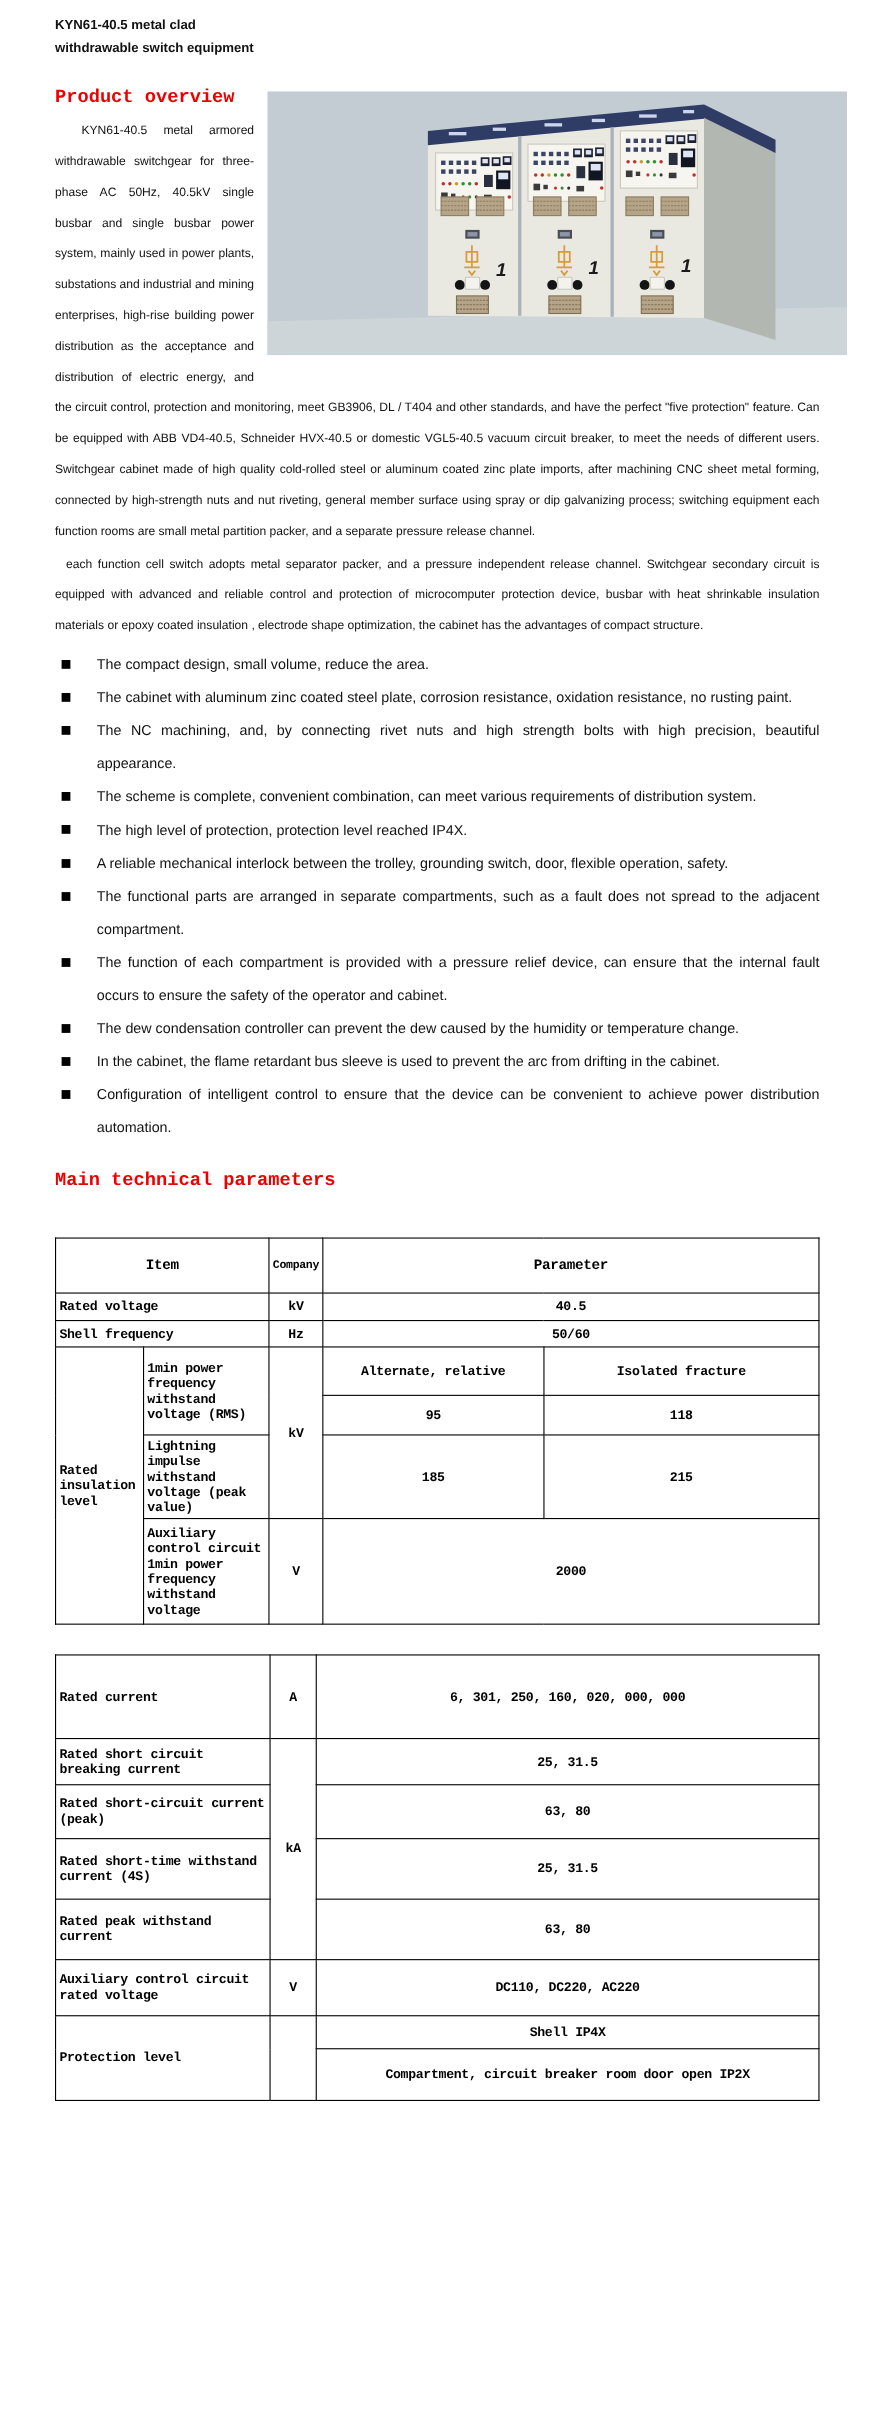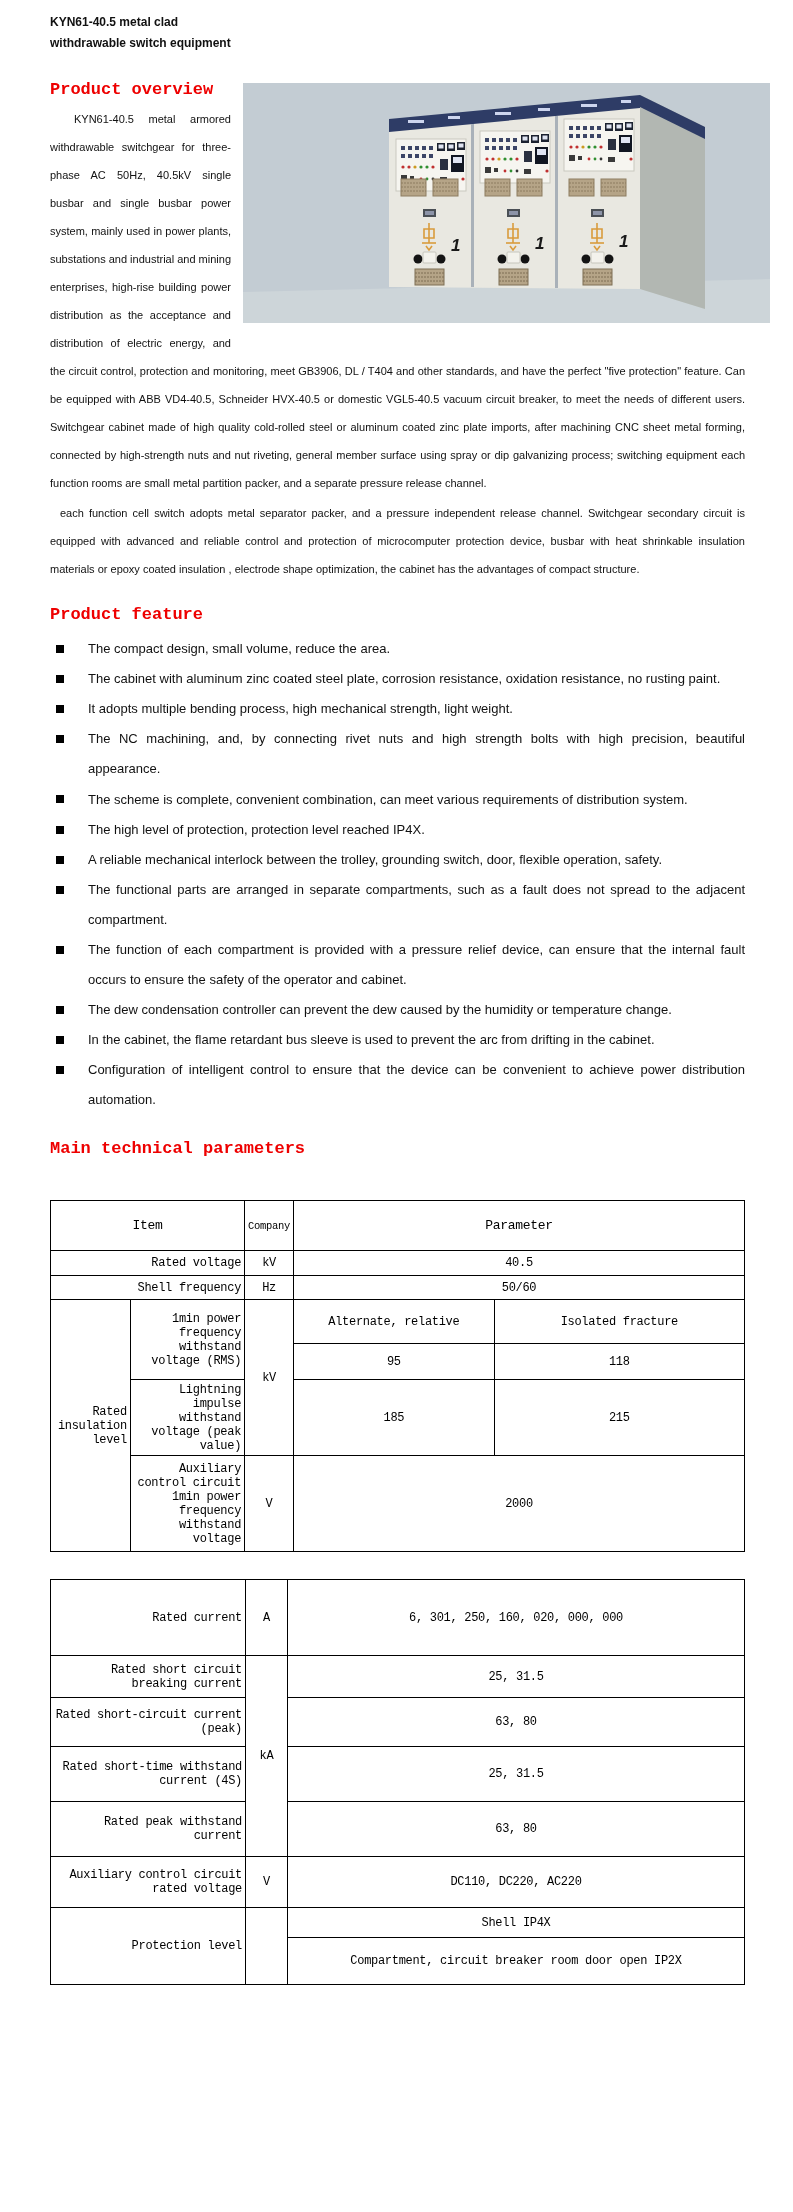--- a/index.html
+++ b/index.html
@@ -22,23 +22,23 @@
   ul.features{list-style:none;margin:6px 0 0 0;padding:0 0 0 4px;}
   ul.features li{display:flex;align-items:flex-start;margin:0;}
   .bullet-sq{flex:0 0 auto;width:8px;height:8px;background:#000;margin:11px 24px 0 2px;}
   .li-text{flex:1 1 auto;font-size:13px;line-height:30px;text-align:justify;color:#111;}
   ul.features li:nth-child(5) .li-text{line-height:20px;padding:6px 0 5px;}
 
   table.params{border-collapse:collapse;table-layout:fixed;margin-top:42px;
     font-family:"Liberation Mono","DejaVu Sans Mono",monospace;font-size:12px;color:#000;}
   table.params.t2{margin-top:27px;}
   table.params td,table.params th{border:1.5px solid #000;padding:1px 3px;vertical-align:middle;
-    font-weight:normal;letter-spacing:-0.3px;overflow:hidden;}
+    font-weight:bold;letter-spacing:-0.3px;overflow:hidden;}
   td.c,th.c{text-align:center;}
-  td.l{text-align:right;}
+  td.l{text-align:left;}
   td.val{text-align:center;letter-spacing:1px;}
   th.hdr{font-size:13px;text-align:center;}
   th.hdr-small{font-size:10.5px;text-align:center;letter-spacing:-0.5px;}
   .wrapcap{display:inline-block;max-width:350px;}
 </style>
 </head>
 <body>
 
 <div class="page">
 
@@ -169,34 +169,29 @@
         <use href="#panel" x="5" y="36"></use>
         <use href="#lowerparts"></use>
         <text x="60" y="164" font-family="Liberation Sans, sans-serif" font-size="17" font-weight="bold" font-style="italic" fill="#1a1a1a">1</text>
       </g>
     </svg>
 
     <div class="para p1">KYN61-40.5 metal armored withdrawable switchgear for three-phase AC 50Hz, 40.5kV single busbar and single busbar power system, mainly used in power plants, substations and industrial and mining enterprises, high-rise building power distribution as the acceptance and distribution of electric energy, and the circuit control, protection and monitoring, meet GB3906, DL / T404 and other standards, and have the perfect "five protection" feature. Can be equipped with ABB VD4-40.5, Schneider HVX-40.5 or domestic VGL5-40.5 vacuum circuit breaker, to meet the needs of different users. Switchgear cabinet made of high quality cold-rolled steel or aluminum coated zinc plate imports, after machining CNC sheet metal forming, connected by high-strength nuts and nut riveting, general member surface using spray or dip galvanizing process; switching equipment each function rooms are small metal partition packer, and a separate pressure release channel.</div>
     <div class="para p2">each function cell switch adopts metal separator packer, and a pressure independent release channel. Switchgear secondary circuit is equipped with advanced and reliable control and protection of microcomputer protection device, busbar with heat shrinkable insulation materials or epoxy coated insulation , electrode shape optimization, the cabinet has the advantages of compact structure.</div>
   </div>
 
-  <div class="red-head feature">Product feature</div>
 
   <ul class="features">
     <li>
         <span class="bullet-sq"></span>
         <span class="li-text">The compact design, small volume, reduce the area.</span>
       </li>
     <li>
         <span class="bullet-sq"></span>
         <span class="li-text">The cabinet with aluminum zinc coated steel plate, corrosion resistance, oxidation resistance, no rusting paint.</span>
-      </li>
-    <li>
-        <span class="bullet-sq"></span>
-        <span class="li-text">It adopts multiple bending process, high mechanical strength, light weight.</span>
       </li>
     <li>
         <span class="bullet-sq"></span>
         <span class="li-text">The NC machining, and, by connecting rivet nuts and high strength bolts with high precision, beautiful appearance.</span>
       </li>
     <li>
         <span class="bullet-sq"></span>
         <span class="li-text">The scheme is complete, convenient combination, can meet various requirements of distribution system.</span>
       </li>
     <li>

